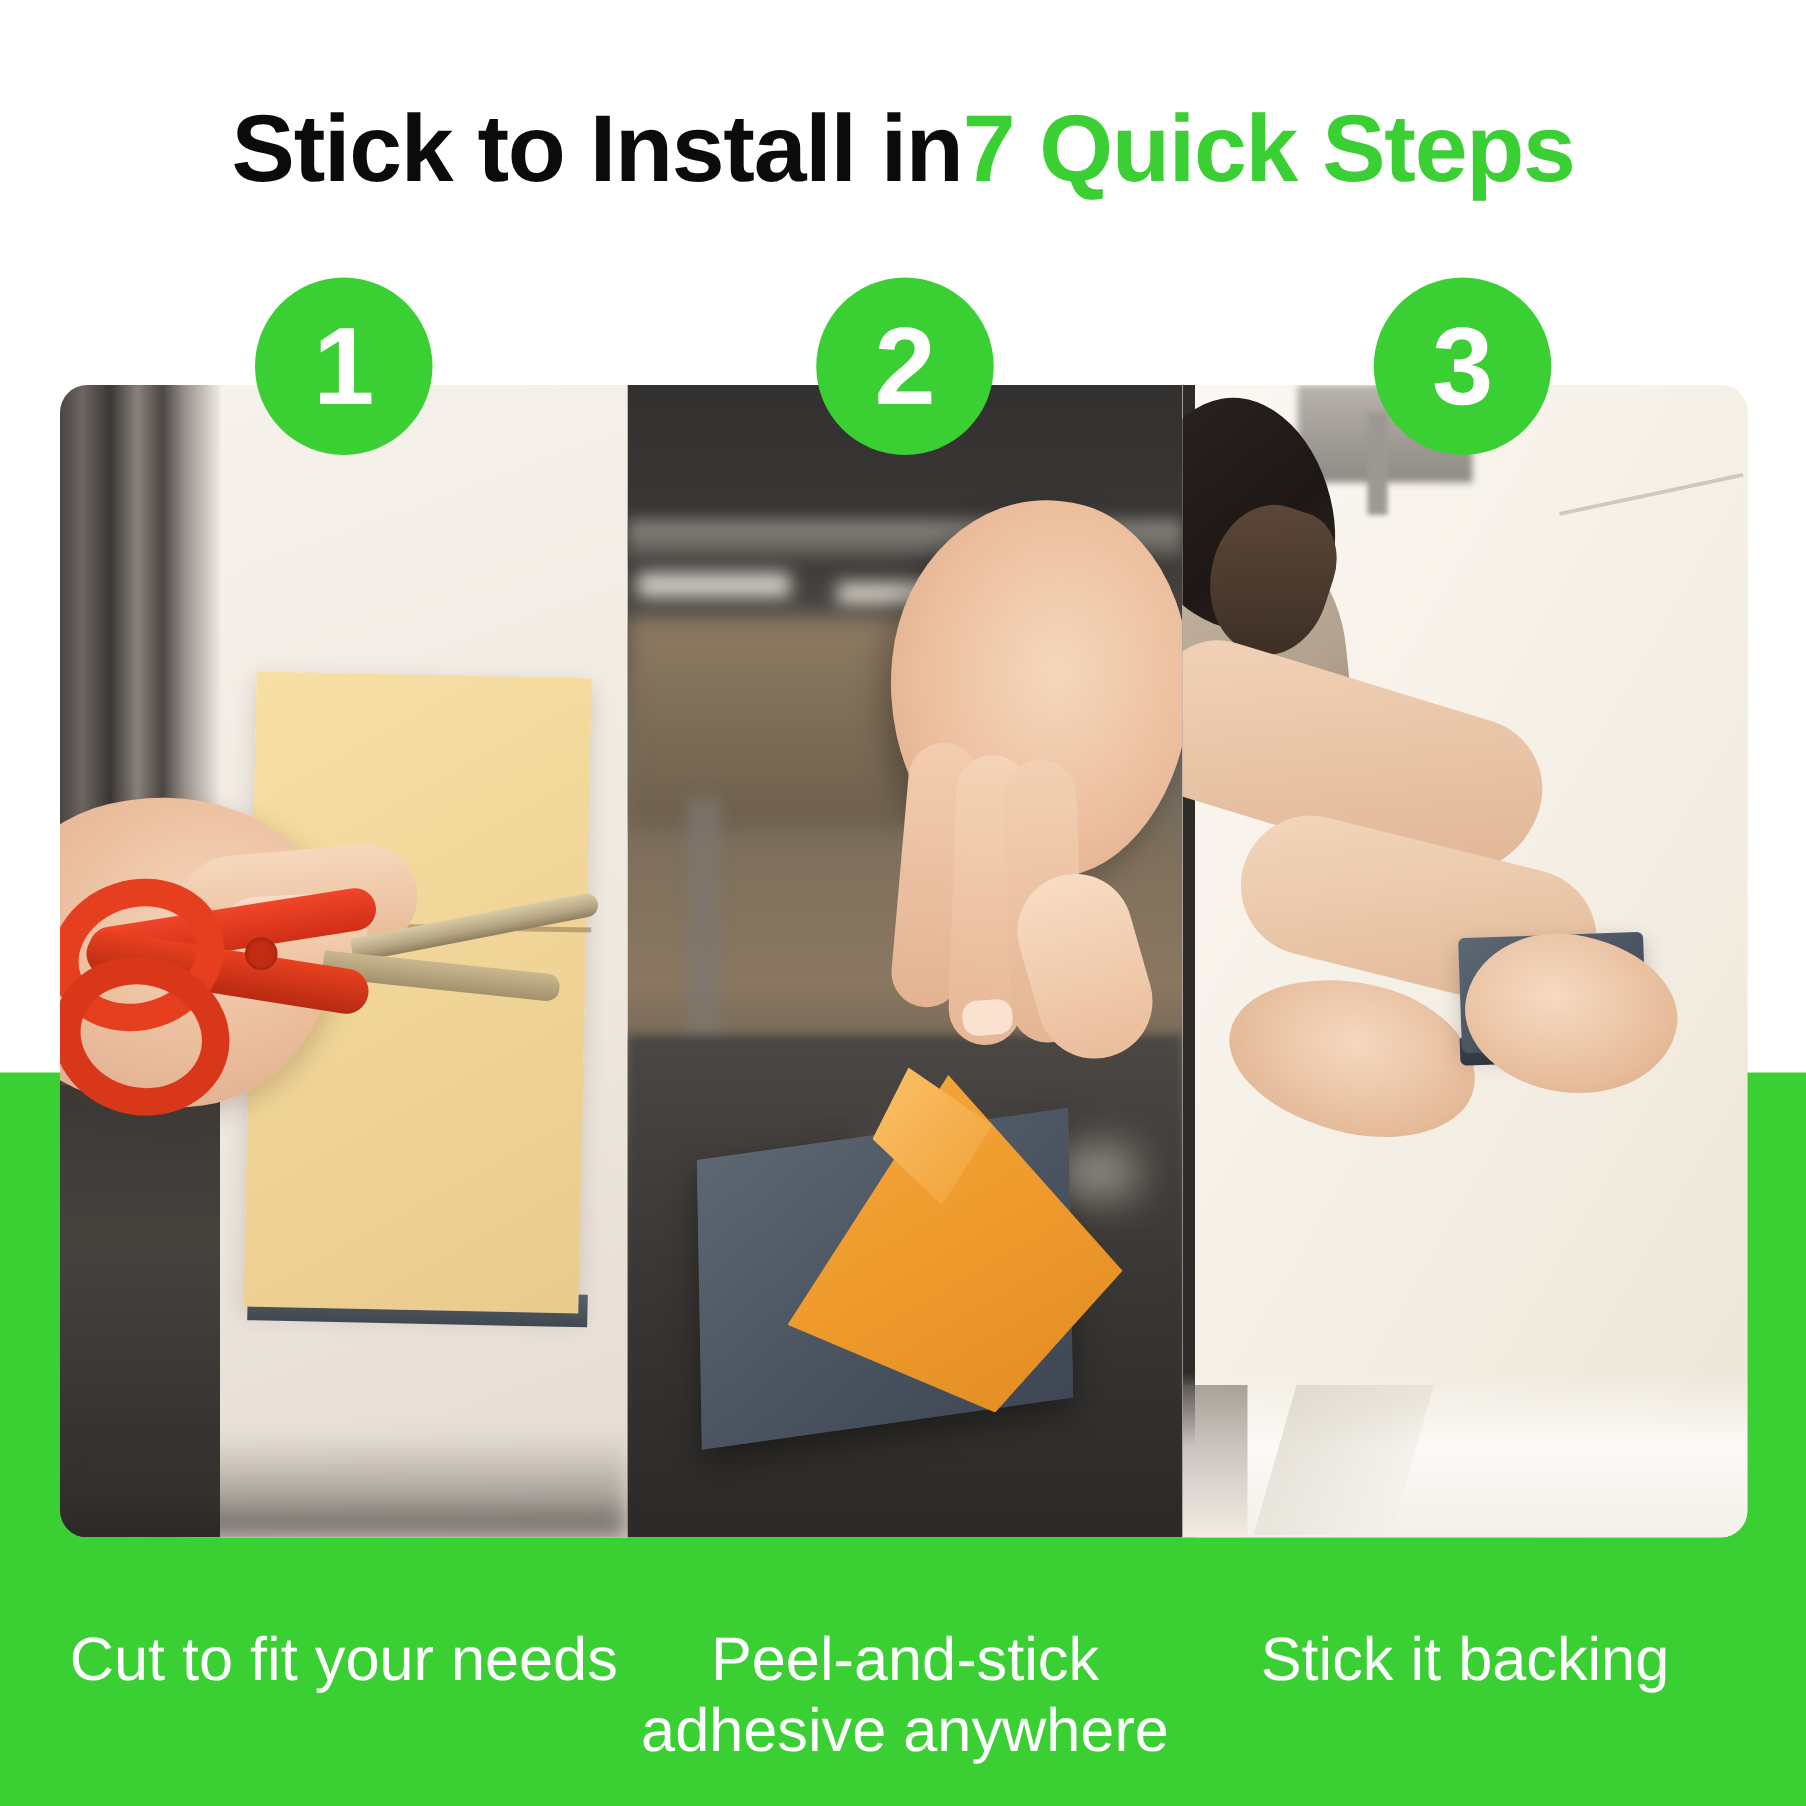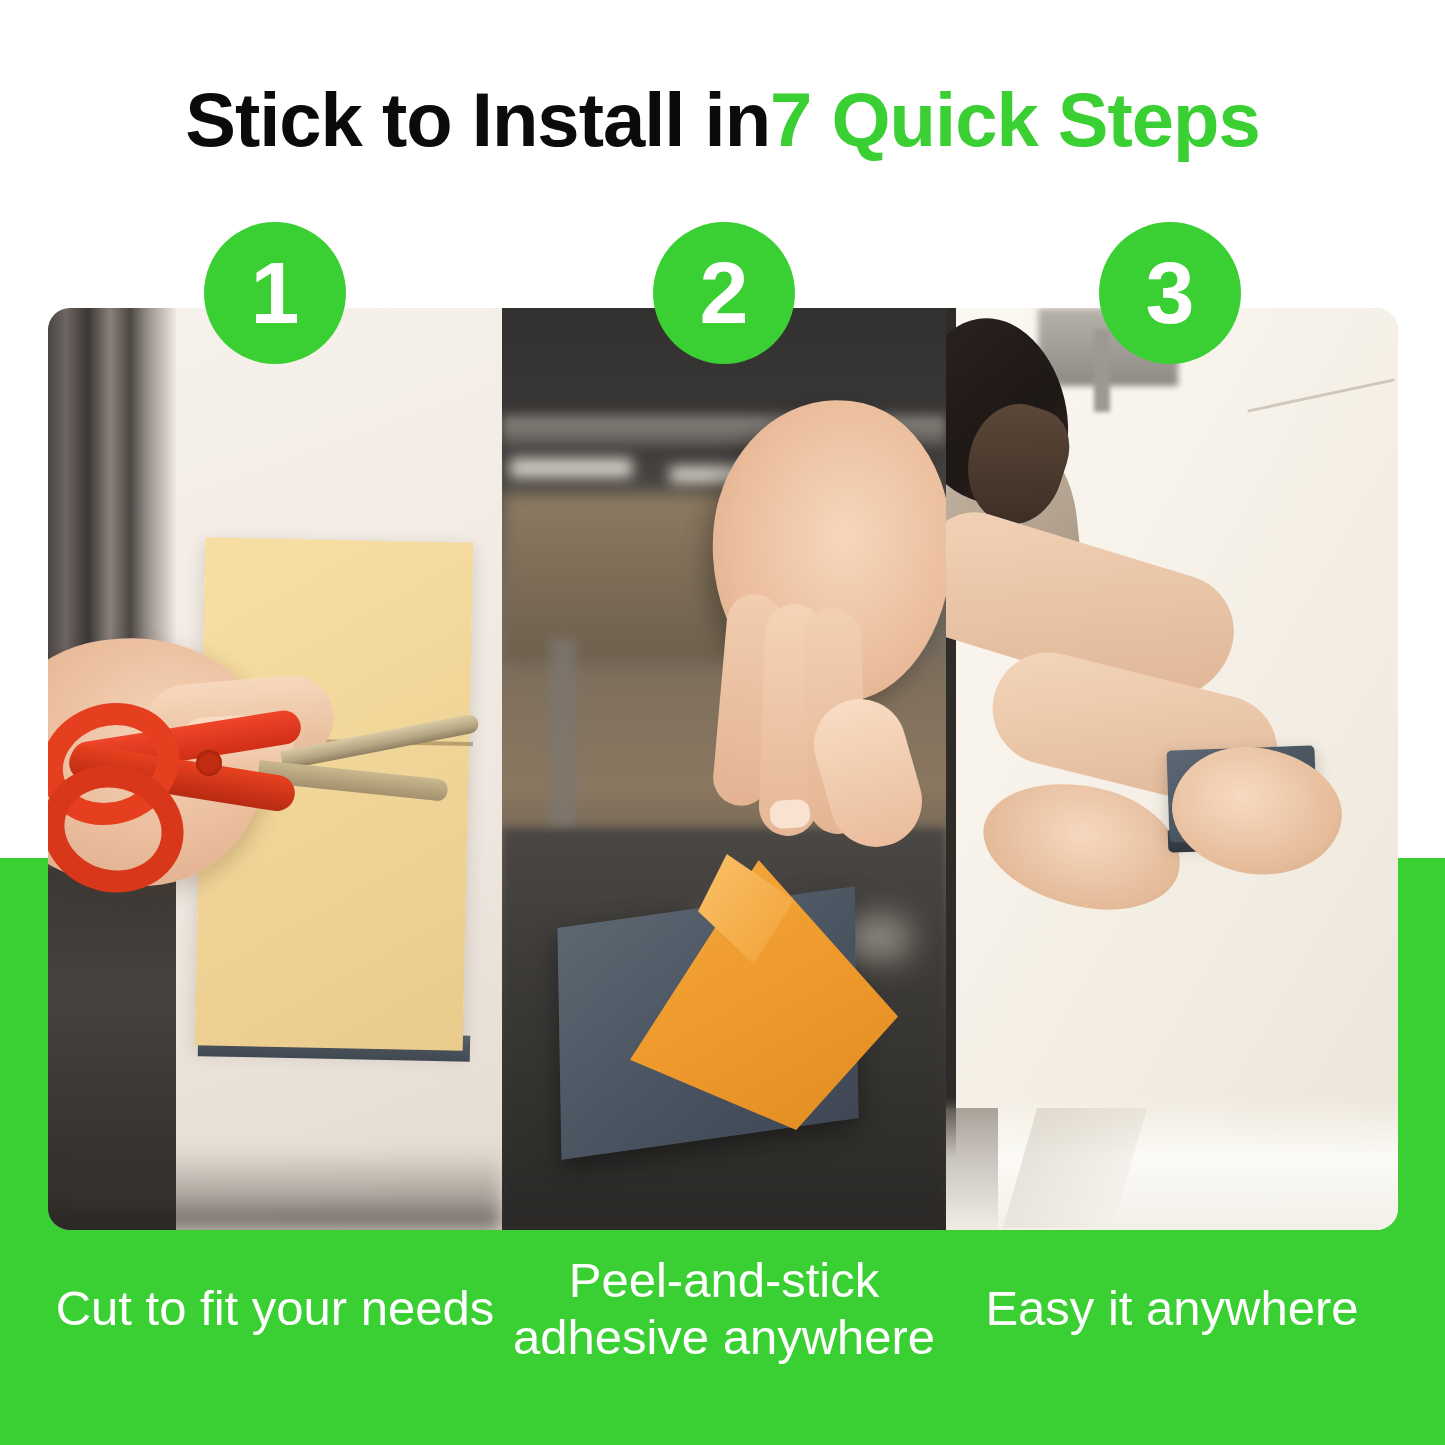--- a/index.html
+++ b/index.html
@@ -470,25 +470,24 @@
     z-index: 5;
   }
   .badge-1 { left: 204px; top: 222px; }
   .badge-2 { left: 653px; top: 222px; }
   .badge-3 { left: 1099px; top: 222px; }
 
   
   .captions {
     position: absolute;
     left: 48px;
-    top: 1252px;
+    top: 1300px;
     width: 1350px;
     display: flex;
     z-index: 6;
-    align-items: center;
   }
   .caption {
     color: #ffffff;
     text-align: center;
     font-size: 49px;
     line-height: 1.16;
     font-weight: 400;
   }
   .caption-1 { width: 454px; }
   .caption-2 { width: 444px; }
@@ -569,14 +568,14 @@
   </div>
 </div>
 
 <div class="badge badge-1">1</div>
 <div class="badge badge-2">2</div>
 <div class="badge badge-3">3</div>
 
 <div class="captions">
   <div class="caption caption-1">Cut to fit your needs</div>
   <div class="caption caption-2">Peel-and-stick adhesive anywhere</div>
-  <div class="caption caption-3">Easy it anywhere</div>
+  <div class="caption caption-3">Stick it backing</div>
 </div>
 
 </body></html>

